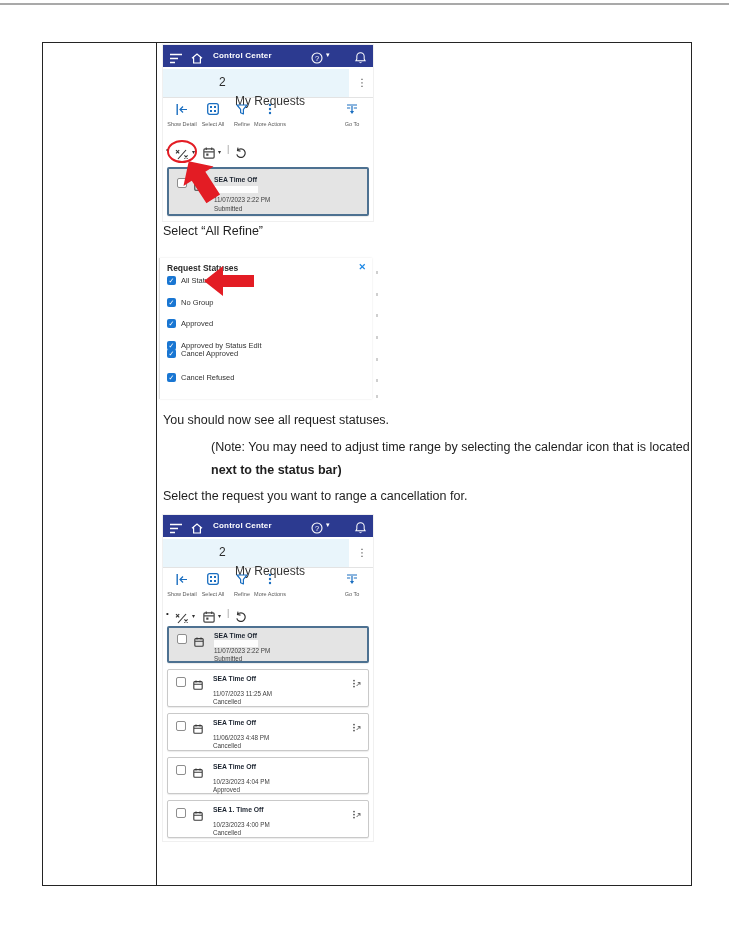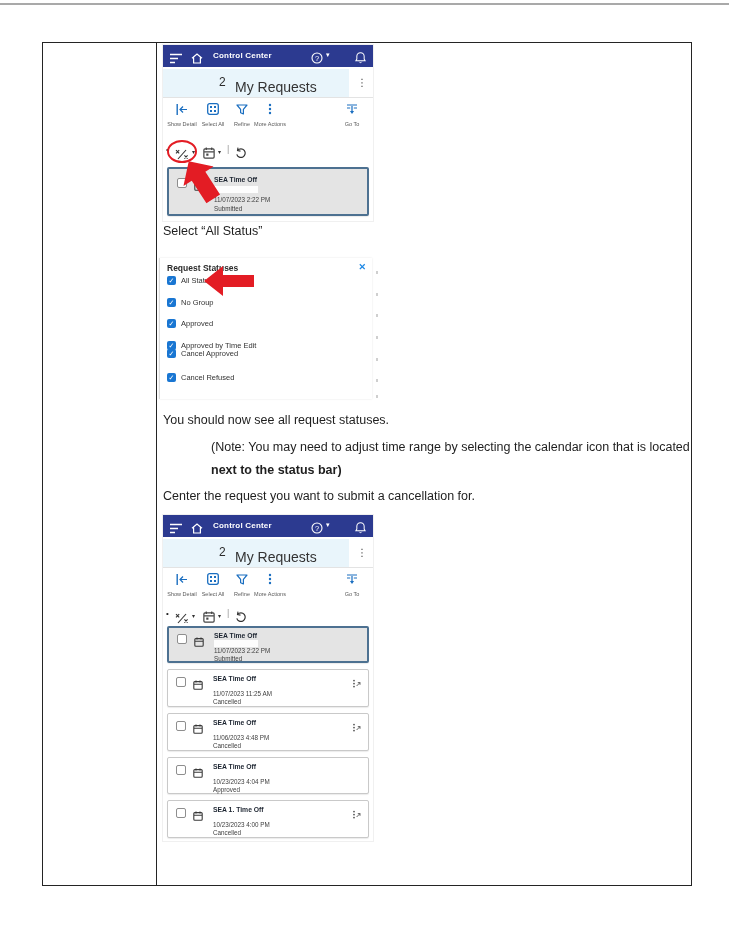--- a/index.html
+++ b/index.html
@@ -15,21 +15,21 @@
   
   .phone { position:absolute; width:210px; background:#fff; box-shadow:0 0 0 1px #f0f0f0; }
   .app-header { position:absolute; left:0; top:0; width:210px; height:22px; background:#2c3a90; }
   .app-header .i { position:absolute; top:5px; }
   .app-title { position:absolute; left:50px; top:6px; font-size:8px; font-weight:bold; color:#fff; letter-spacing:.2px; }
   .hdr-caret { position:absolute; left:163px; top:6px; color:#fff; font-size:7px; }
 
   .mr-bar { position:absolute; left:0; top:24px; width:210px; height:29px; background:#fff; border-bottom:1px solid #e3e3e3; }
   .mr-blue { position:absolute; left:0; top:0; width:186px; height:28px; background:#e9f5fb; }
   .mr-count { position:absolute; left:56px; top:6px; font-size:12px; color:#2b2b2b; }
-  .mr-label { position:absolute; left:72px; top:10px; font-size:14px; color:#333; }
+  .mr-label { position:absolute; left:72px; top:25px; font-size:12px; color:#333; }
   .mr-kebab { position:absolute; left:194px; top:8px; font-size:10px; color:#444; }
 
   .toolbar { position:absolute; left:0; top:56px; width:210px; height:34px; }
   .tb-item { position:absolute; top:0; width:38px; text-align:center; color:#1a6ec0; }
   .tb-item .lbl { display:block; margin-top:2px; font-size:5.5px; line-height:6.5px; color:#5a5a5a; }
 
   .statusbar { position:absolute; left:0; width:210px; height:18px; }
   .sb { position:absolute; top:2px; }
   .sb-bullet { font-size:8px; color:#222; }
   .sb-caret { font-size:6px; color:#333; }
@@ -188,41 +188,41 @@
         <span class="meta" style="top:27px;">11/07/2023 2:22 PM</span>
         <span class="meta" style="top:36px;">Submitted</span>
       </div>
 
       <div class="red-circle" style="left:4px; top:95px; width:30px; height:23px;"></div>
       <svg class="red-arrow" style="left:20px; top:112px; transform:rotate(-33deg);" width="36" height="46" viewBox="0 0 40 50">
         <polygon points="20,0 40,20 29,20 29,50 11,50 11,20 0,20" fill="#e31c24"></polygon>
       </svg>
     </div>
 
-    <div class="doc-text" style="left:120px; top:181px;">Select “All Status”</div>
+    <div class="doc-text" style="left:120px; top:181px;">Select “All Refine”</div>
 
     <div class="panel">
       <span class="panel-title">Request Statuses</span>
       <span class="panel-close">✕</span>
 
       <div class="st-row" style="top:15px;">
         <span class="st-check">✓</span>
         <span class="st-lbl">All Status</span>
       </div>
       <div class="st-row" style="top:37px;">
         <span class="st-check">✓</span>
         <span class="st-lbl">No Group</span>
       </div>
       <div class="st-row" style="top:58px;">
         <span class="st-check">✓</span>
         <span class="st-lbl">Approved</span>
       </div>
       <div class="st-row" style="top:80px;">
         <span class="st-check">✓</span>
-        <span class="st-lbl">Approved by Time Edit</span>
+        <span class="st-lbl">Approved by Status Edit</span>
       </div>
       <div class="st-row" style="top:88px;">
         <span class="st-check">✓</span>
         <span class="st-lbl">Cancel Approved</span>
       </div>
       <div class="st-row" style="top:112px;">
         <span class="st-check">✓</span>
         <span class="st-lbl">Cancel Refused</span>
       </div>
 
@@ -237,21 +237,21 @@
       <span style="left:333px; top:271px;"></span>
       <span style="left:333px; top:293px;"></span>
       <span style="left:333px; top:315px;"></span>
       <span style="left:333px; top:336px;"></span>
       <span style="left:333px; top:352px;"></span>
     </div>
 
     <div class="doc-text" style="left:168px; top:397px;">(Note: You may need to adjust time range by selecting the calendar icon that is located</div>
     <div class="doc-text" style="left:120px; top:370px;">You should now see all request statuses.</div>
     <div class="doc-text" style="left:168px; top:420px;font-weight:bold;">next to the status bar)</div>
-    <div class="doc-text" style="left:120px; top:446px;">Center the request you want to submit a cancellation for.</div>
+    <div class="doc-text" style="left:120px; top:446px;">Select the request you want to range a cancellation for.</div>
 
     <div class="phone" style="left:120px; top:472px; height:326px;">
       <div class="app-header">
         <span class="i" style="left:7px;">
           <svg width="12" height="11" viewBox="0 0 12 11">
               <path d="M0 1.5h12M0 5.5h8M0 9.5h5" stroke="#fff" stroke-width="1.6"></path>
             </svg>
         </span>
         <span class="i" style="left:28px;">
           <svg width="12" height="11" viewBox="0 0 12 11">

